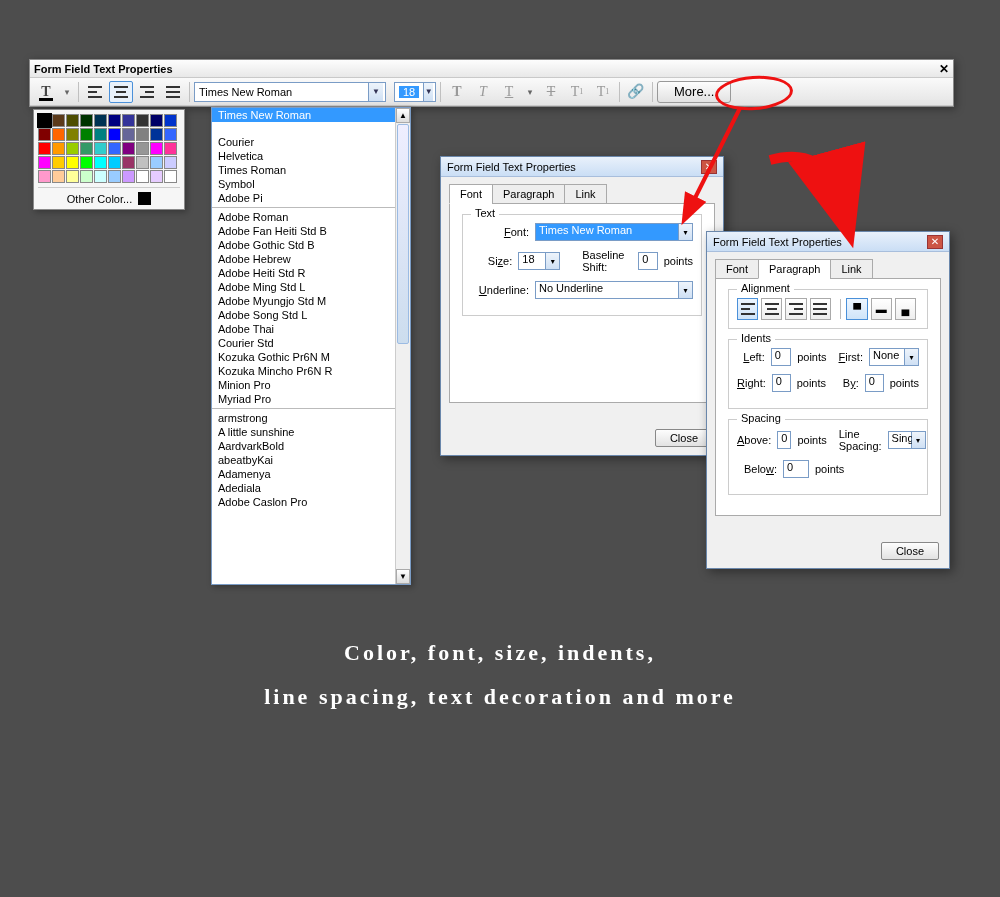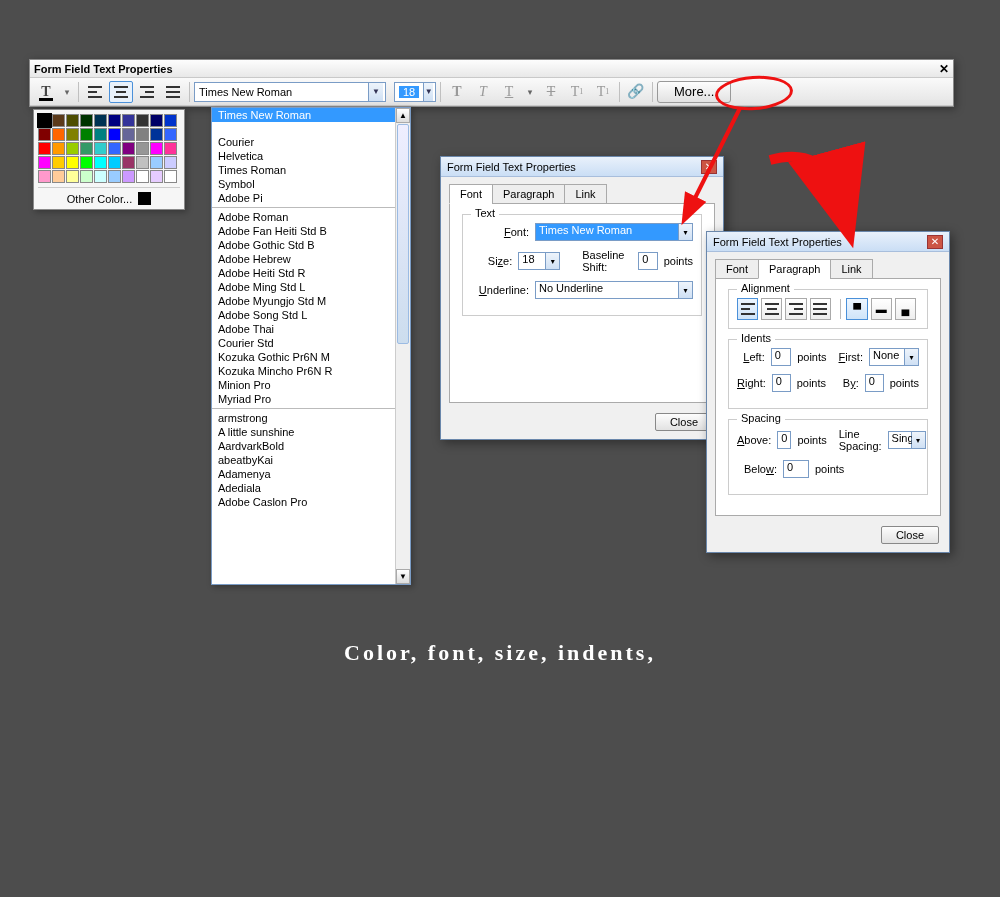--- a/index.html
+++ b/index.html
@@ -162,21 +162,21 @@
   .row { display:flex; align-items:center; gap:6px; margin-bottom:8px; font-size:11px;}
   .row label { width:58px; text-align:right; }
   .txtin {
     border:1px solid #7a9cc6; background:#fff; height:18px; padding:0 3px; font-size:11px;
   }
   .ddin { display:flex; }
   .ddin .dd{width:14px;background:linear-gradient(#eef4fb,#cfe0f4);border:1px solid #7a9cc6;border-left:none;display:flex;align-items:center;justify-content:center;font-size:8px;}
   .selblue { background:#3399ff; color:#fff; padding:0 3px;}
   .cb { width:12px;height:12px;border:1px solid #888;background:#fff;display:inline-block;vertical-align:middle;margin-right:3px;}
   .closebtn {
-    float:right; margin:2px 10px 8px 0;
+    float:right; margin:18px 10px 8px 0;
     padding:2px 14px;
     border:1px solid #888;border-radius:2px;
     background:linear-gradient(#fdfdfd,#e2e2e2);
     cursor:pointer; font-size:11px;
   }
   
   .albtn { width:28px;height:22px;border:1px solid #aaa;background:linear-gradient(#fff,#eee);display:inline-flex;align-items:center;justify-content:center;cursor:pointer;margin-right:3px;}
   .albtn.sel { border-color:#4a90d9; background:linear-gradient(#eef6ff,#cfe4f9);}
   
   .redcircle {
@@ -511,13 +511,14 @@
   <defs>
       <marker id="ah2" markerWidth="12" markerHeight="12" refX="5" refY="4" orient="auto">
         <path d="M0,0 L10,4 L0,8 Z" fill="#e11"></path>
       </marker>
     </defs>
   <path d="M 20 20 Q 75 5 90 60" stroke="#e11" stroke-width="10" fill="none" marker-end="url(#ah2)"></path>
 </svg>
 
 <div class="footer">
   <p>Color, font, size, indents,</p>
+  <p>line spacing, text decoration and more</p>
 </div>
 
 </body></html>

